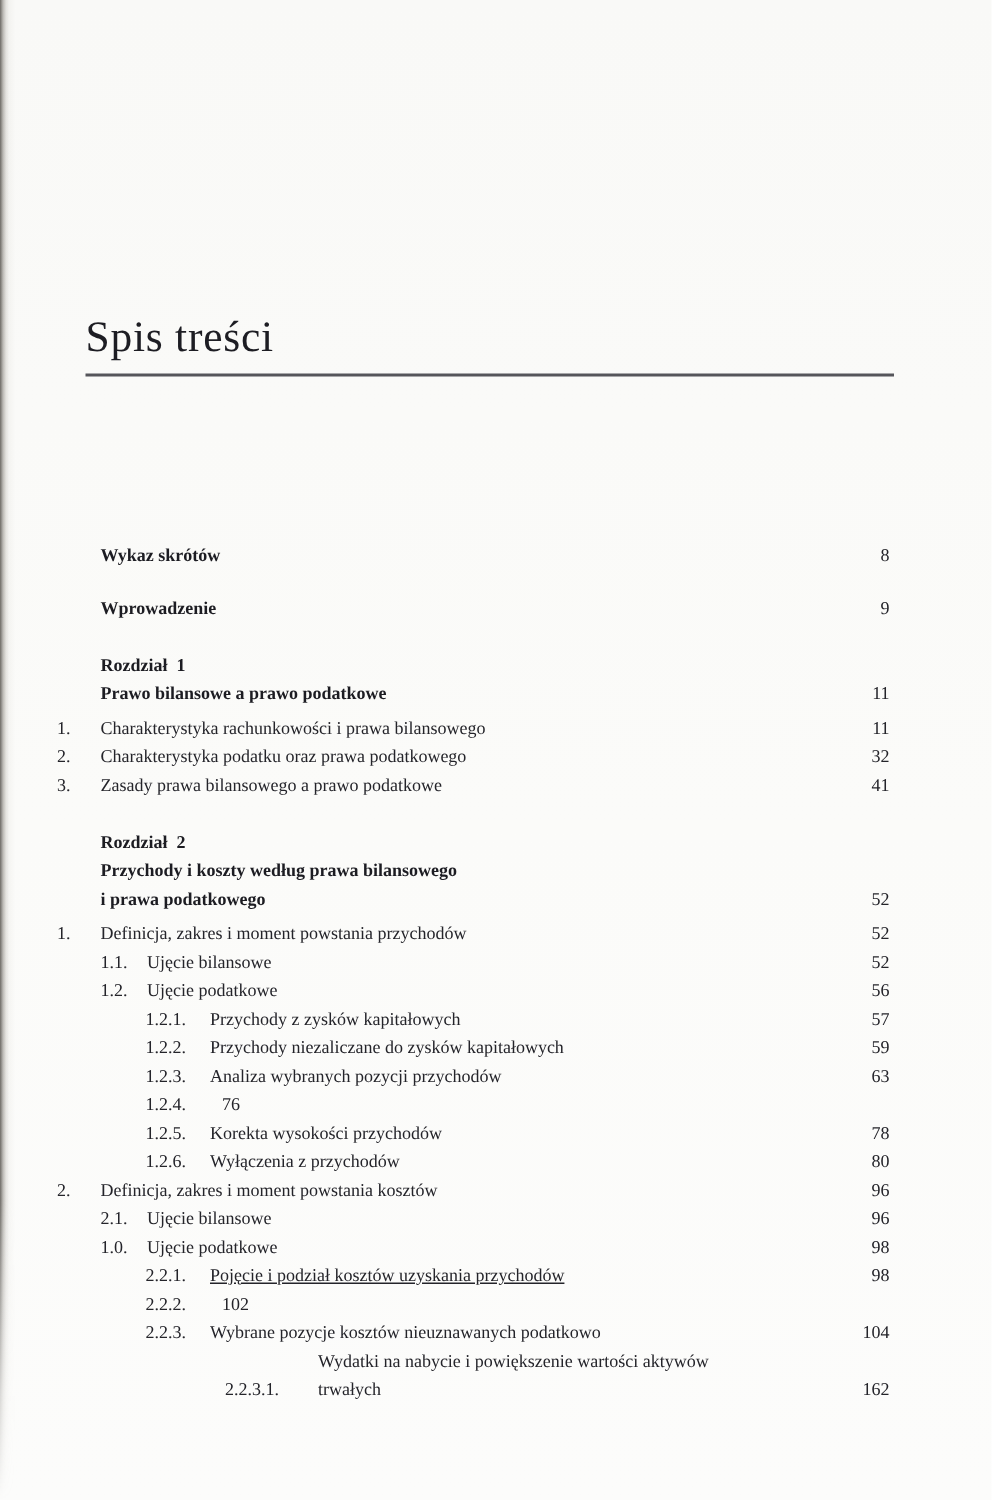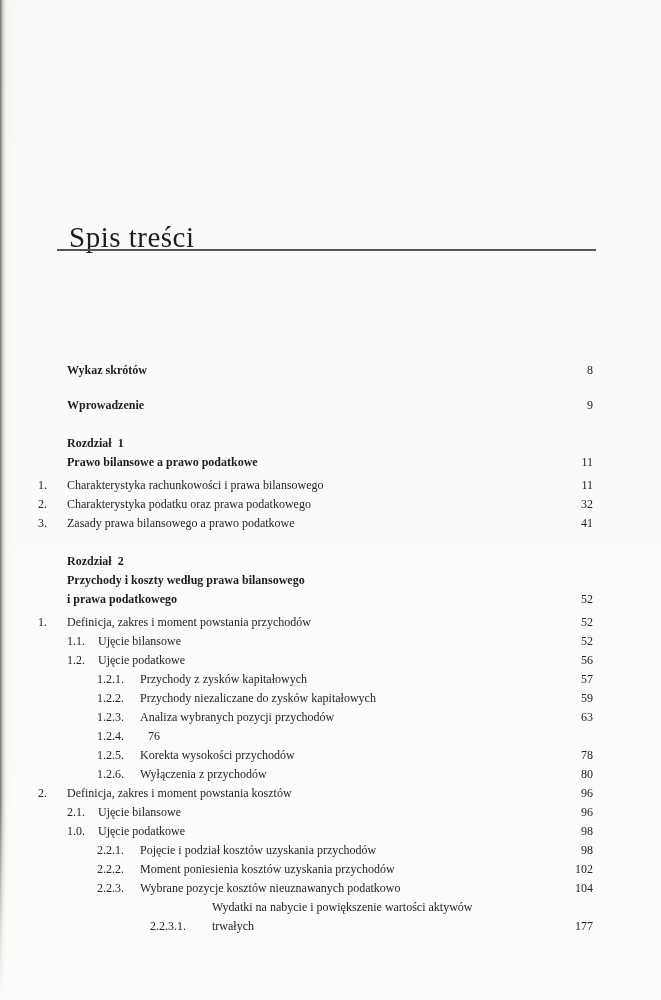--- a/index.html
+++ b/index.html
@@ -30,21 +30,21 @@
       rgba(160,155,147,0.25) 4px,
       rgba(200,197,190,0.12) 6px,
       rgba(248,248,246,0) 10px);
     -webkit-mask-image: linear-gradient(180deg, #000 0%, #000 80%, rgba(0,0,0,0.25) 93%, transparent 100%);
             mask-image: linear-gradient(180deg, #000 0%, #000 80%, rgba(0,0,0,0.25) 93%, transparent 100%);
   }
   .title {
     position: absolute;
     left: 57px;
     top: 209px;
-    margin: 12px;
+    margin: 0;
     font-size: 29px;
     font-weight: normal;
     letter-spacing: 0.5px;
     color: #1d1d23;
   }
   .title-rule {
     position: absolute;
     left: 57px;
     top: 249px;
     width: 539px;
@@ -229,40 +229,37 @@
       <div class="entry item lvl1">
         <span class="num">1.0.</span>
         <span class="lines">
           <span class="line" style="display: block;">Ujęcie podatkowe</span>
         </span>
         <span class="page-num">98</span>
       </div>
       <div class="entry item lvl2">
         <span class="num">2.2.1.</span>
         <span class="lines">
-          <span class="line" style="display: block;">Pojęcie i podział kosztów uzyskania przychodów</span>
+          <span class="line" style="display: block; text-decoration: underline;">Pojęcie i podział kosztów uzyskania przychodów</span>
         </span>
         <span class="page-num">98</span>
       </div>
       <div class="entry item lvl2">
         <span class="num">2.2.2.</span>
-        <span class="lines">
-          <span class="line" style="display: block;">Moment poniesienia kosztów uzyskania przychodów</span>
-        </span>
         <span class="page-num">102</span>
       </div>
       <div class="entry item lvl2">
         <span class="num">2.2.3.</span>
         <span class="lines">
           <span class="line" style="display: block;">Wybrane pozycje kosztów nieuznawanych podatkowo</span>
         </span>
         <span class="page-num">104</span>
       </div>
       <div class="entry item lvl3">
         <span class="num">2.2.3.1.</span>
         <span class="lines">
           <span class="line" style="display: block;">Wydatki na nabycie i powiększenie wartości aktywów</span>
           <span class="line" style="display: block;">trwałych</span>
         </span>
-        <span class="page-num">177</span>
+        <span class="page-num">162</span>
       </div>
     </div>
 </div>
 
 </body></html>

